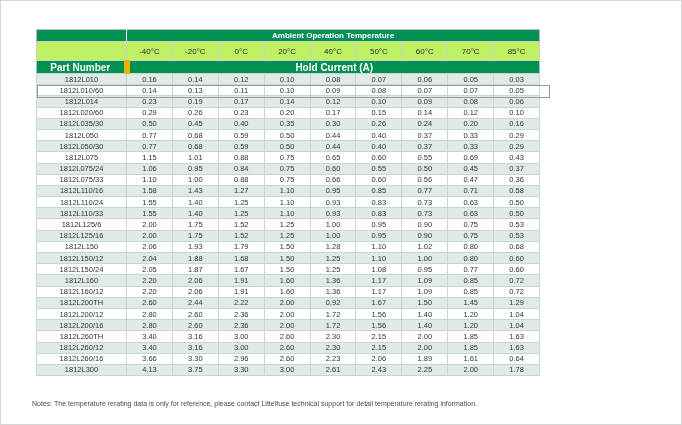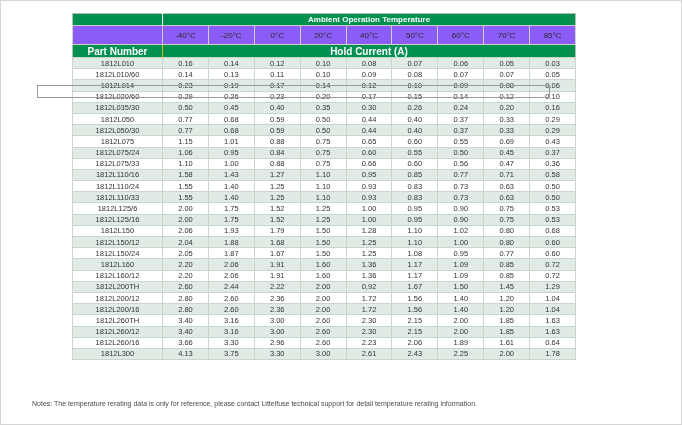--- a/index.html
+++ b/index.html
@@ -7,55 +7,54 @@
     position:relative;
     width:682px;height:425px;
     box-sizing:border-box;
     background:#ffffff;
     border:1px solid #d6d6d6;
     font-family:"Liberation Sans", sans-serif;
     overflow:hidden;
   }
   table.rerating{
     position:absolute;
-    left:35px;top:12px;
+    left:35px;top:28px;
     width:503px;
     border-collapse:collapse;
     table-layout:fixed;
-    margin-left:36px;
   }
   table.rerating td{
     padding:0;
     text-align:center;
     vertical-align:middle;
     overflow:hidden;
     white-space:nowrap;
   }
   
   tr.banner-row{height:12px;}
   tr.banner-row td{background:var(--green);}
   td.ambient-title{
     border-left:1px solid #ffffff;
     color:#ffffff;font-size:8px;font-weight:bold;
   }
   
   tr.temp-row{height:19px;}
   tr.temp-row td{
-    background:#8b5cf6;
+    background:#bef264;
     font-size:8px;color:#2b2b2b;
     border:1px solid #cfcfcf;
   }
   tr.temp-row td.blank-cell{border-left:1px solid #cfcfcf;}
   
   tr.subhead-row{height:13px;}
   tr.subhead-row td{
     background:var(--green);
     color:#ffffff;font-size:10px;font-weight:bold;
   }
-  tr.subhead-row td.hold-current{border-left:1px solid #eab308;text-align:center;}
+  tr.subhead-row td.hold-current{border-left:6px solid #eab308;text-align:center;}
   
   tbody.data tr{height:11.2px;}
   tbody.data td{
     font-size:7.5px;color:#333333;
     border:1px solid #c9d5cd;
   }
   tbody.data tr:nth-child(odd) td{background:var(--rowAlt);}
   tbody.data tr:nth-child(even) td{background:#ffffff;}
   table.rerating{border:1px solid #aebfb4;}
   

